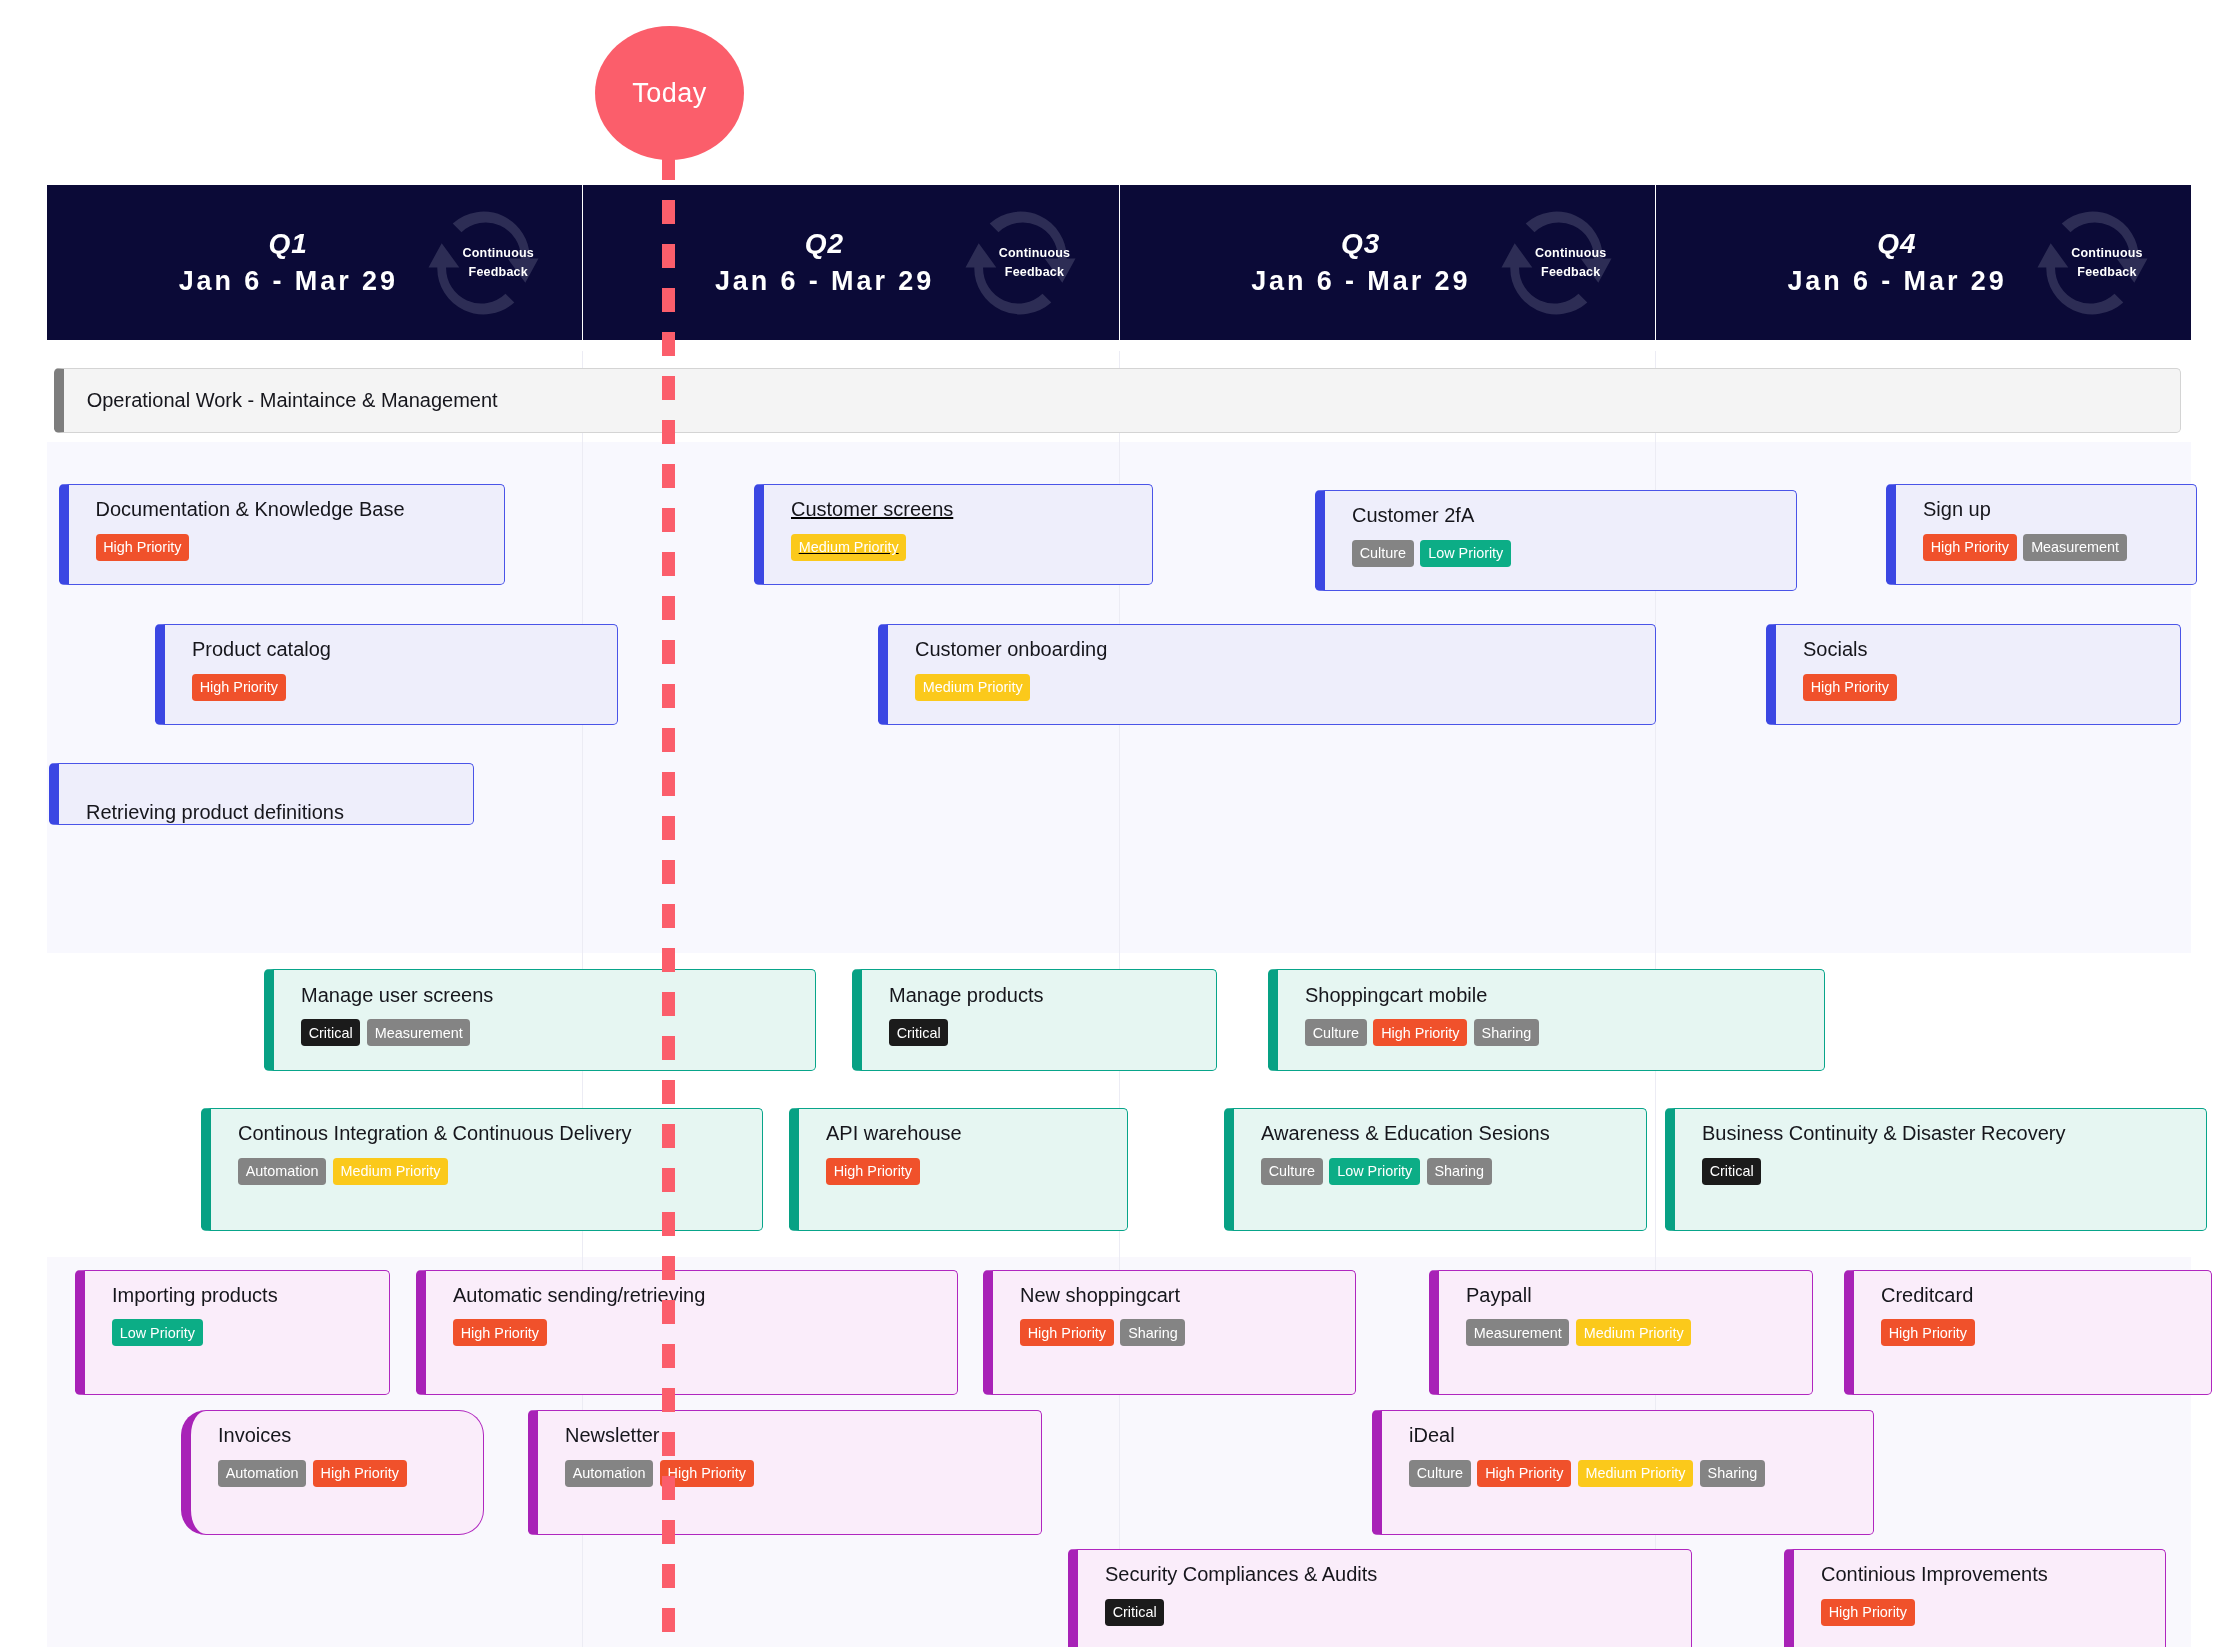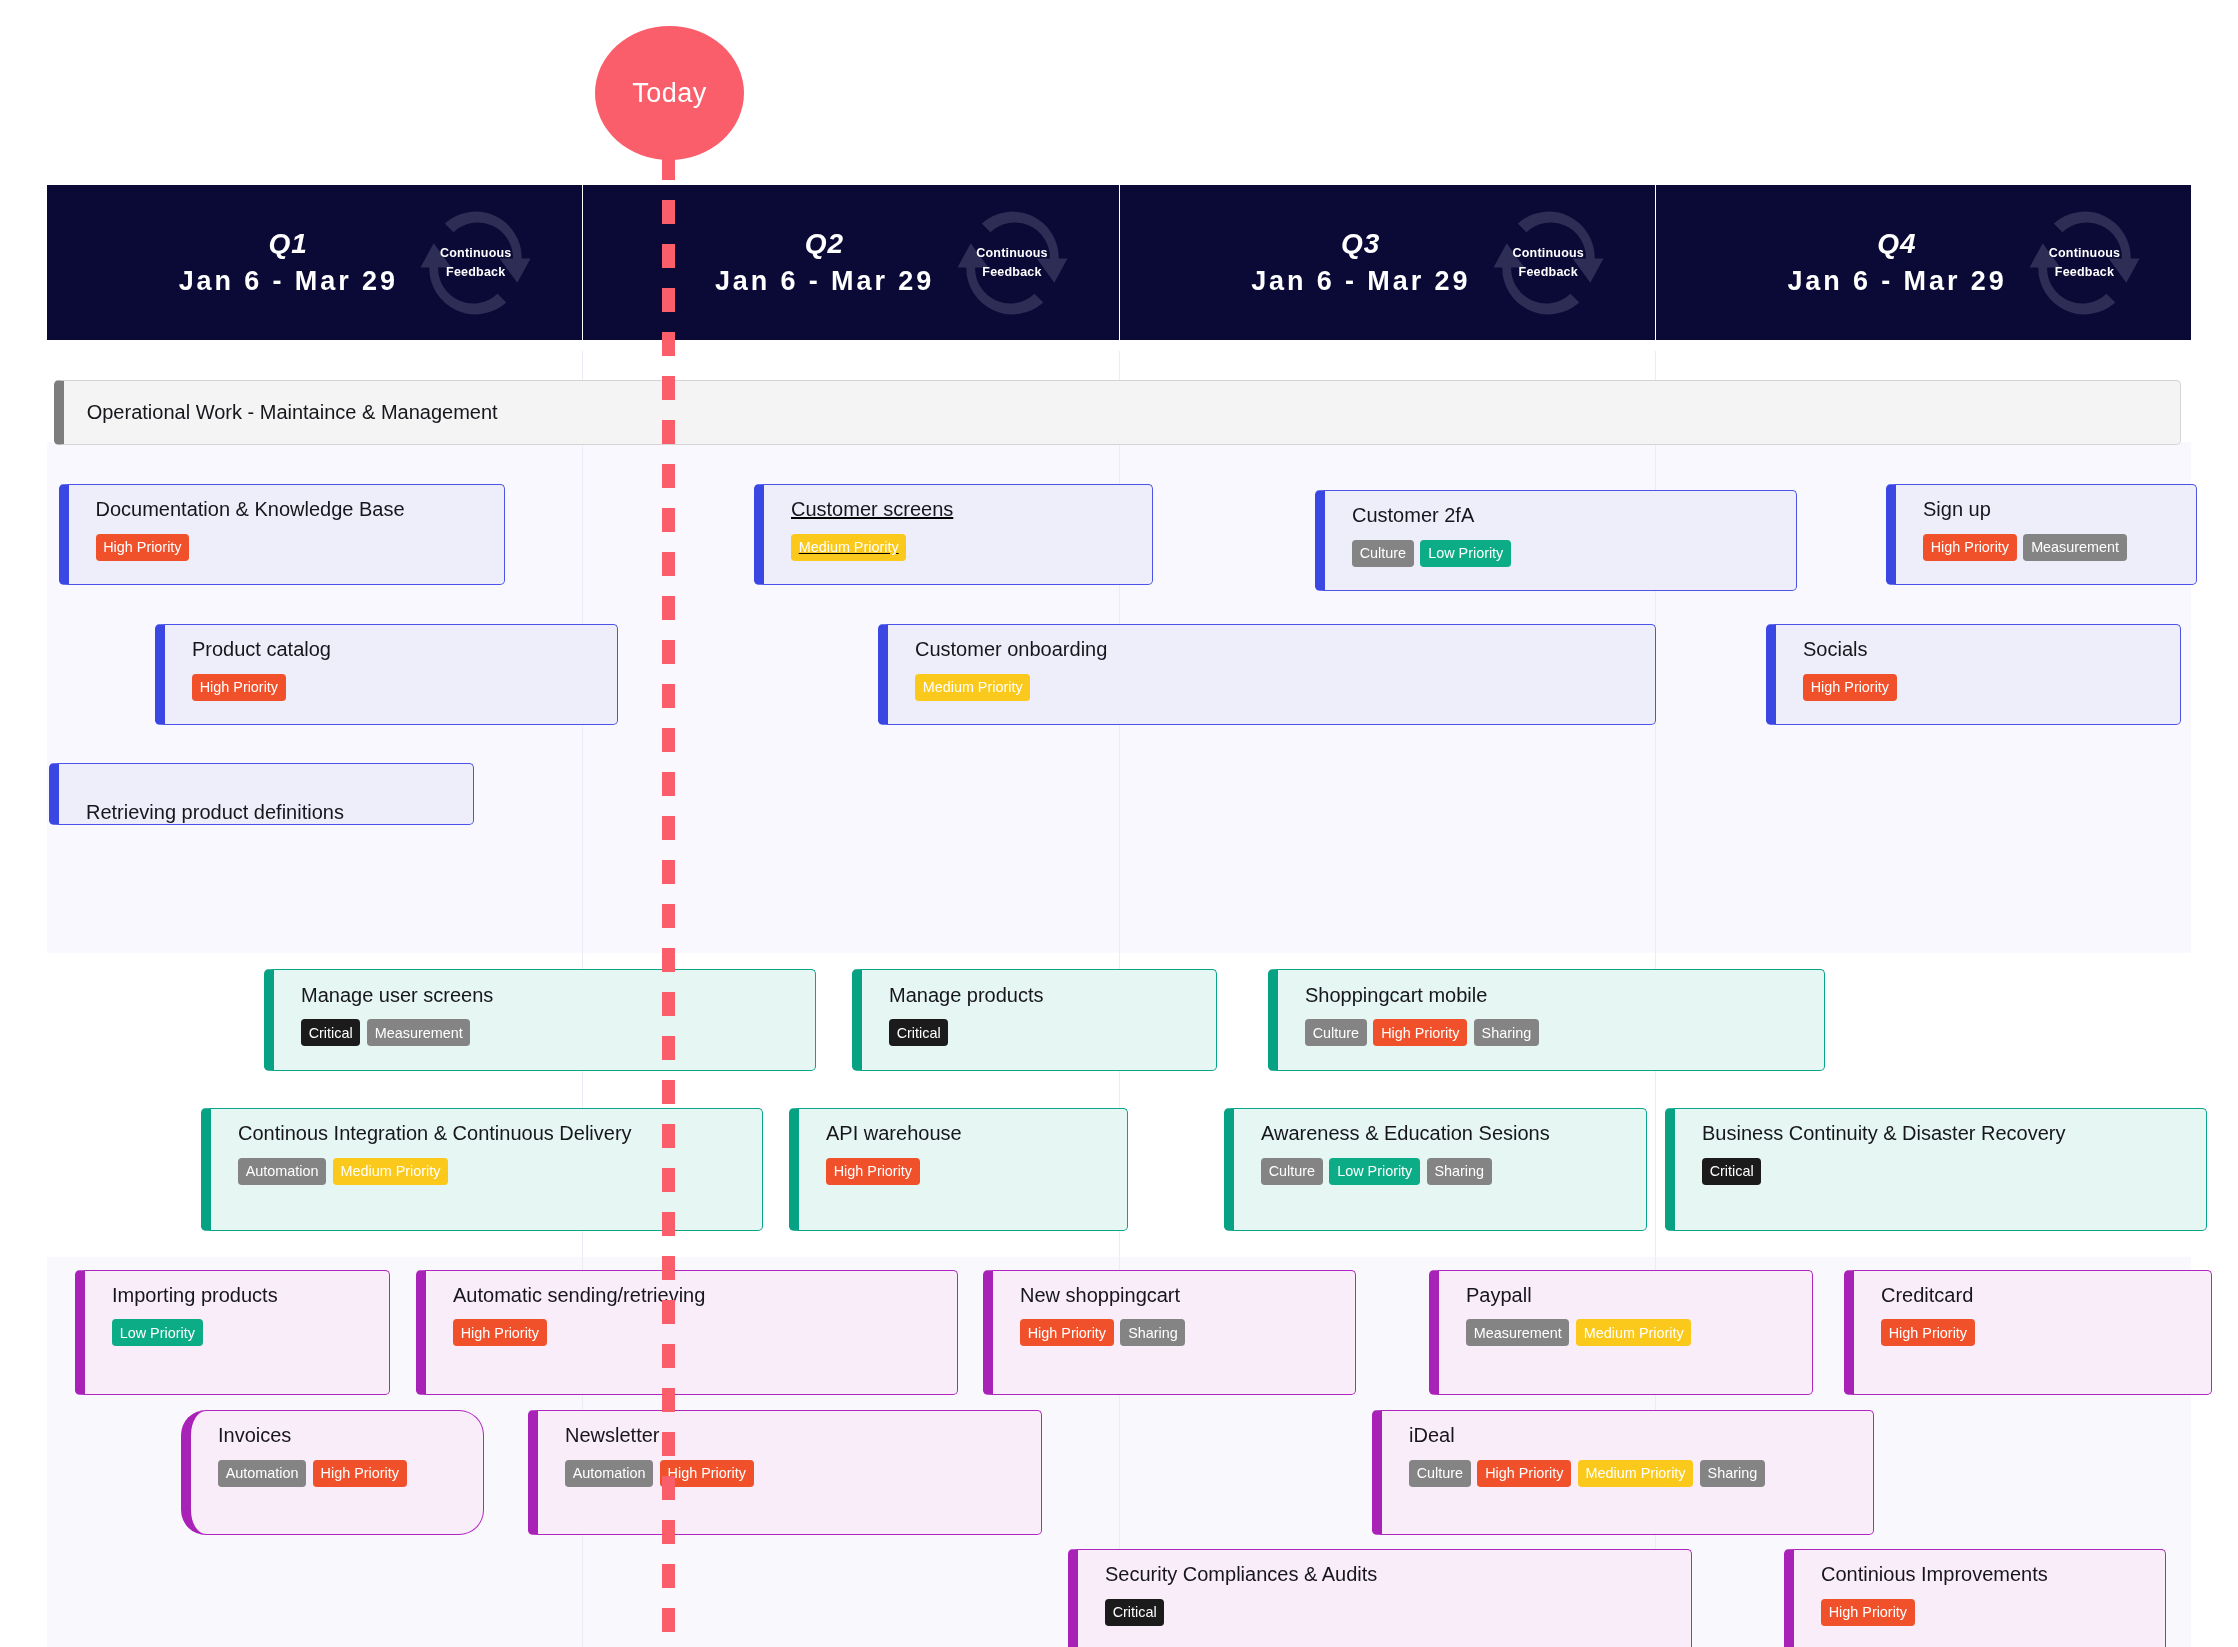--- a/index.html
+++ b/index.html
@@ -56,24 +56,24 @@
   .q-labels {
     text-align: center;
     color: #ffffff;
     z-index: 2;
     transform: translateX(-26.4px);
   }
   .q-name { font-size: 28px; font-weight: bold; letter-spacing: 1px; margin-bottom: 6.7px; font-style: italic; }
   .q-range { font-size: 27px; font-weight: bold; letter-spacing: 2.9px; }
   .cf-badge {
     position: absolute;
-    right: 49px; top: 50%;
+    right: 41px; top: 50%;
     transform: translateY(-50%);
     width: 115px; height: 110px;
-    display: flex; align-items: center; justify-content: center;
+    display: flex; align-items: center; justify-content: flex-end;
     z-index: 2;
   }
   .cf-badge svg { position: absolute; left: 0; top: 0; width: 115px; height: 110px; }
   .cf-text {
     position: relative;
     text-align: center;
     color: #ffffff;
     font-size: 12.5px;
     font-weight: bold;
     line-height: 1.5;
@@ -226,21 +226,21 @@
 
   <div class="lanes">
 
     <div class="lane lane-ops">
       <div class="guides">
         <div class="guide"></div>
         <div class="guide"></div>
         <div class="guide"></div>
         <div class="guide"></div>
       </div>
-      <div class="card c-ops" style="left:6.7px; top:29px; width:2127px; height:65px;">
+      <div class="card c-ops" style="left:6.7px; top:17px; width:2127px; height:65px;">
         <div class="card-title">Operational Work - Maintaince &amp; Management</div>
       </div>
     </div>
 
     <div class="lane lane-blue">
       <div class="guides">
         <div class="guide"></div>
         <div class="guide"></div>
         <div class="guide"></div>
         <div class="guide"></div>

